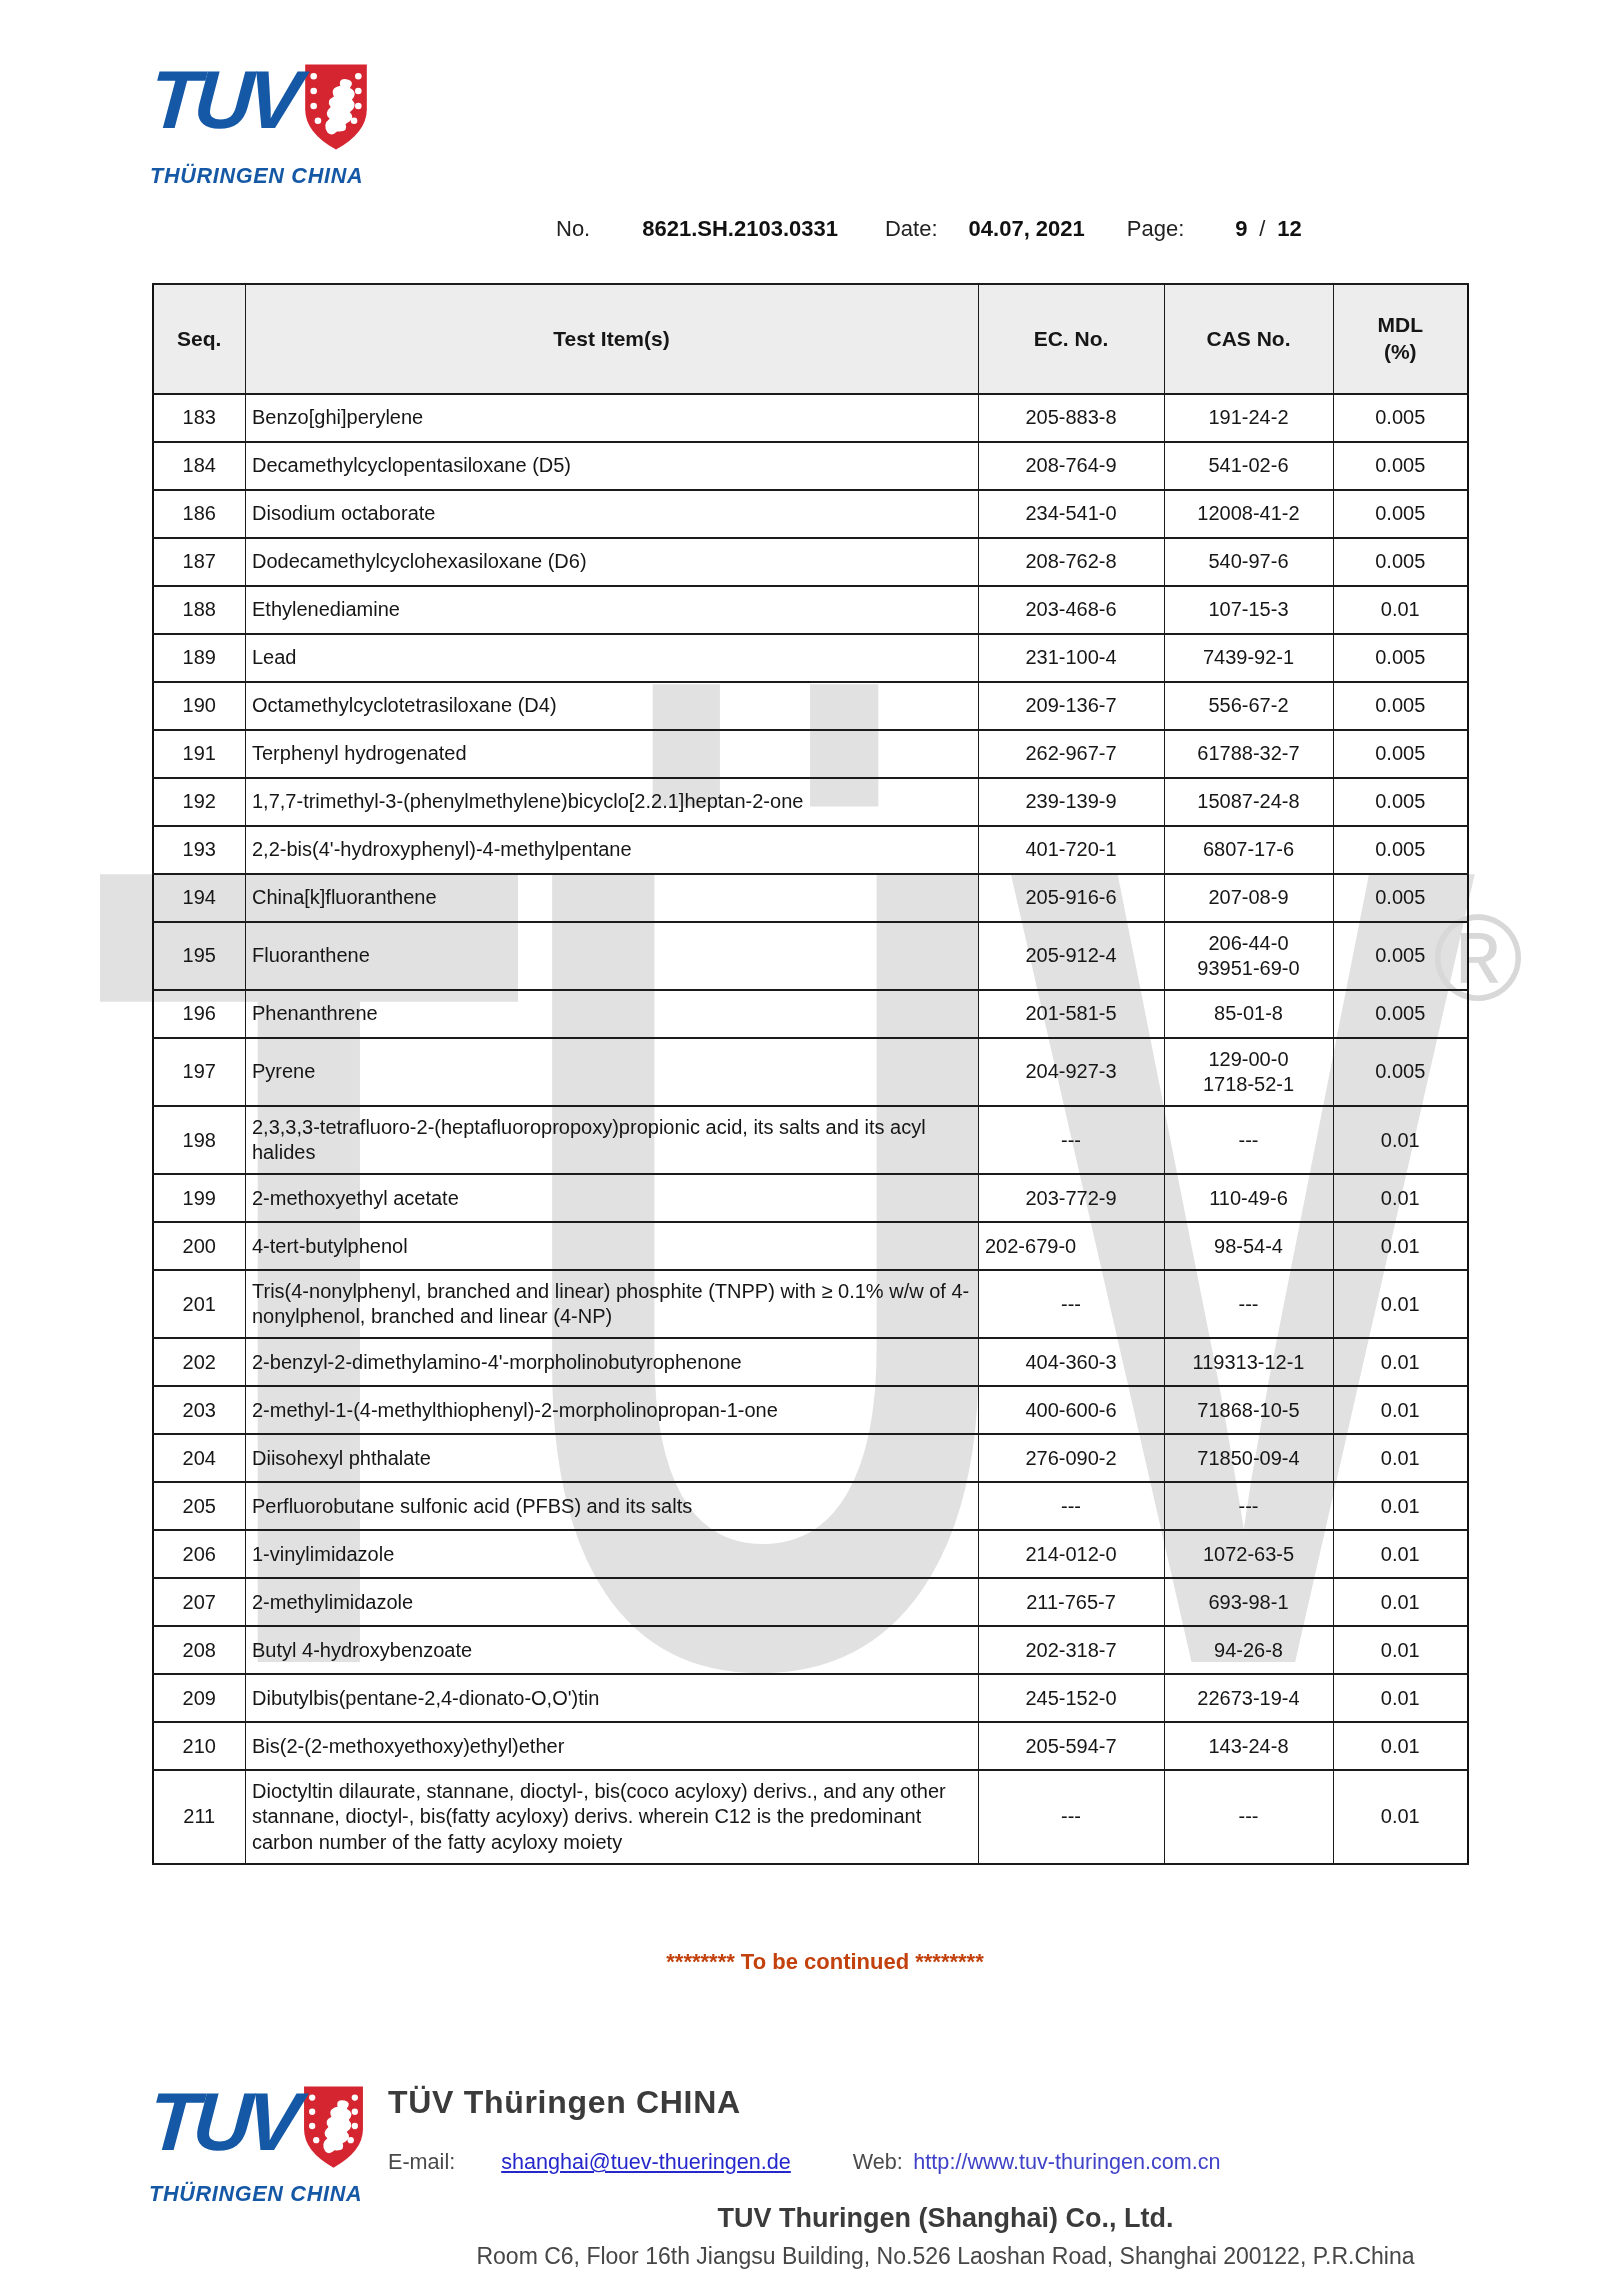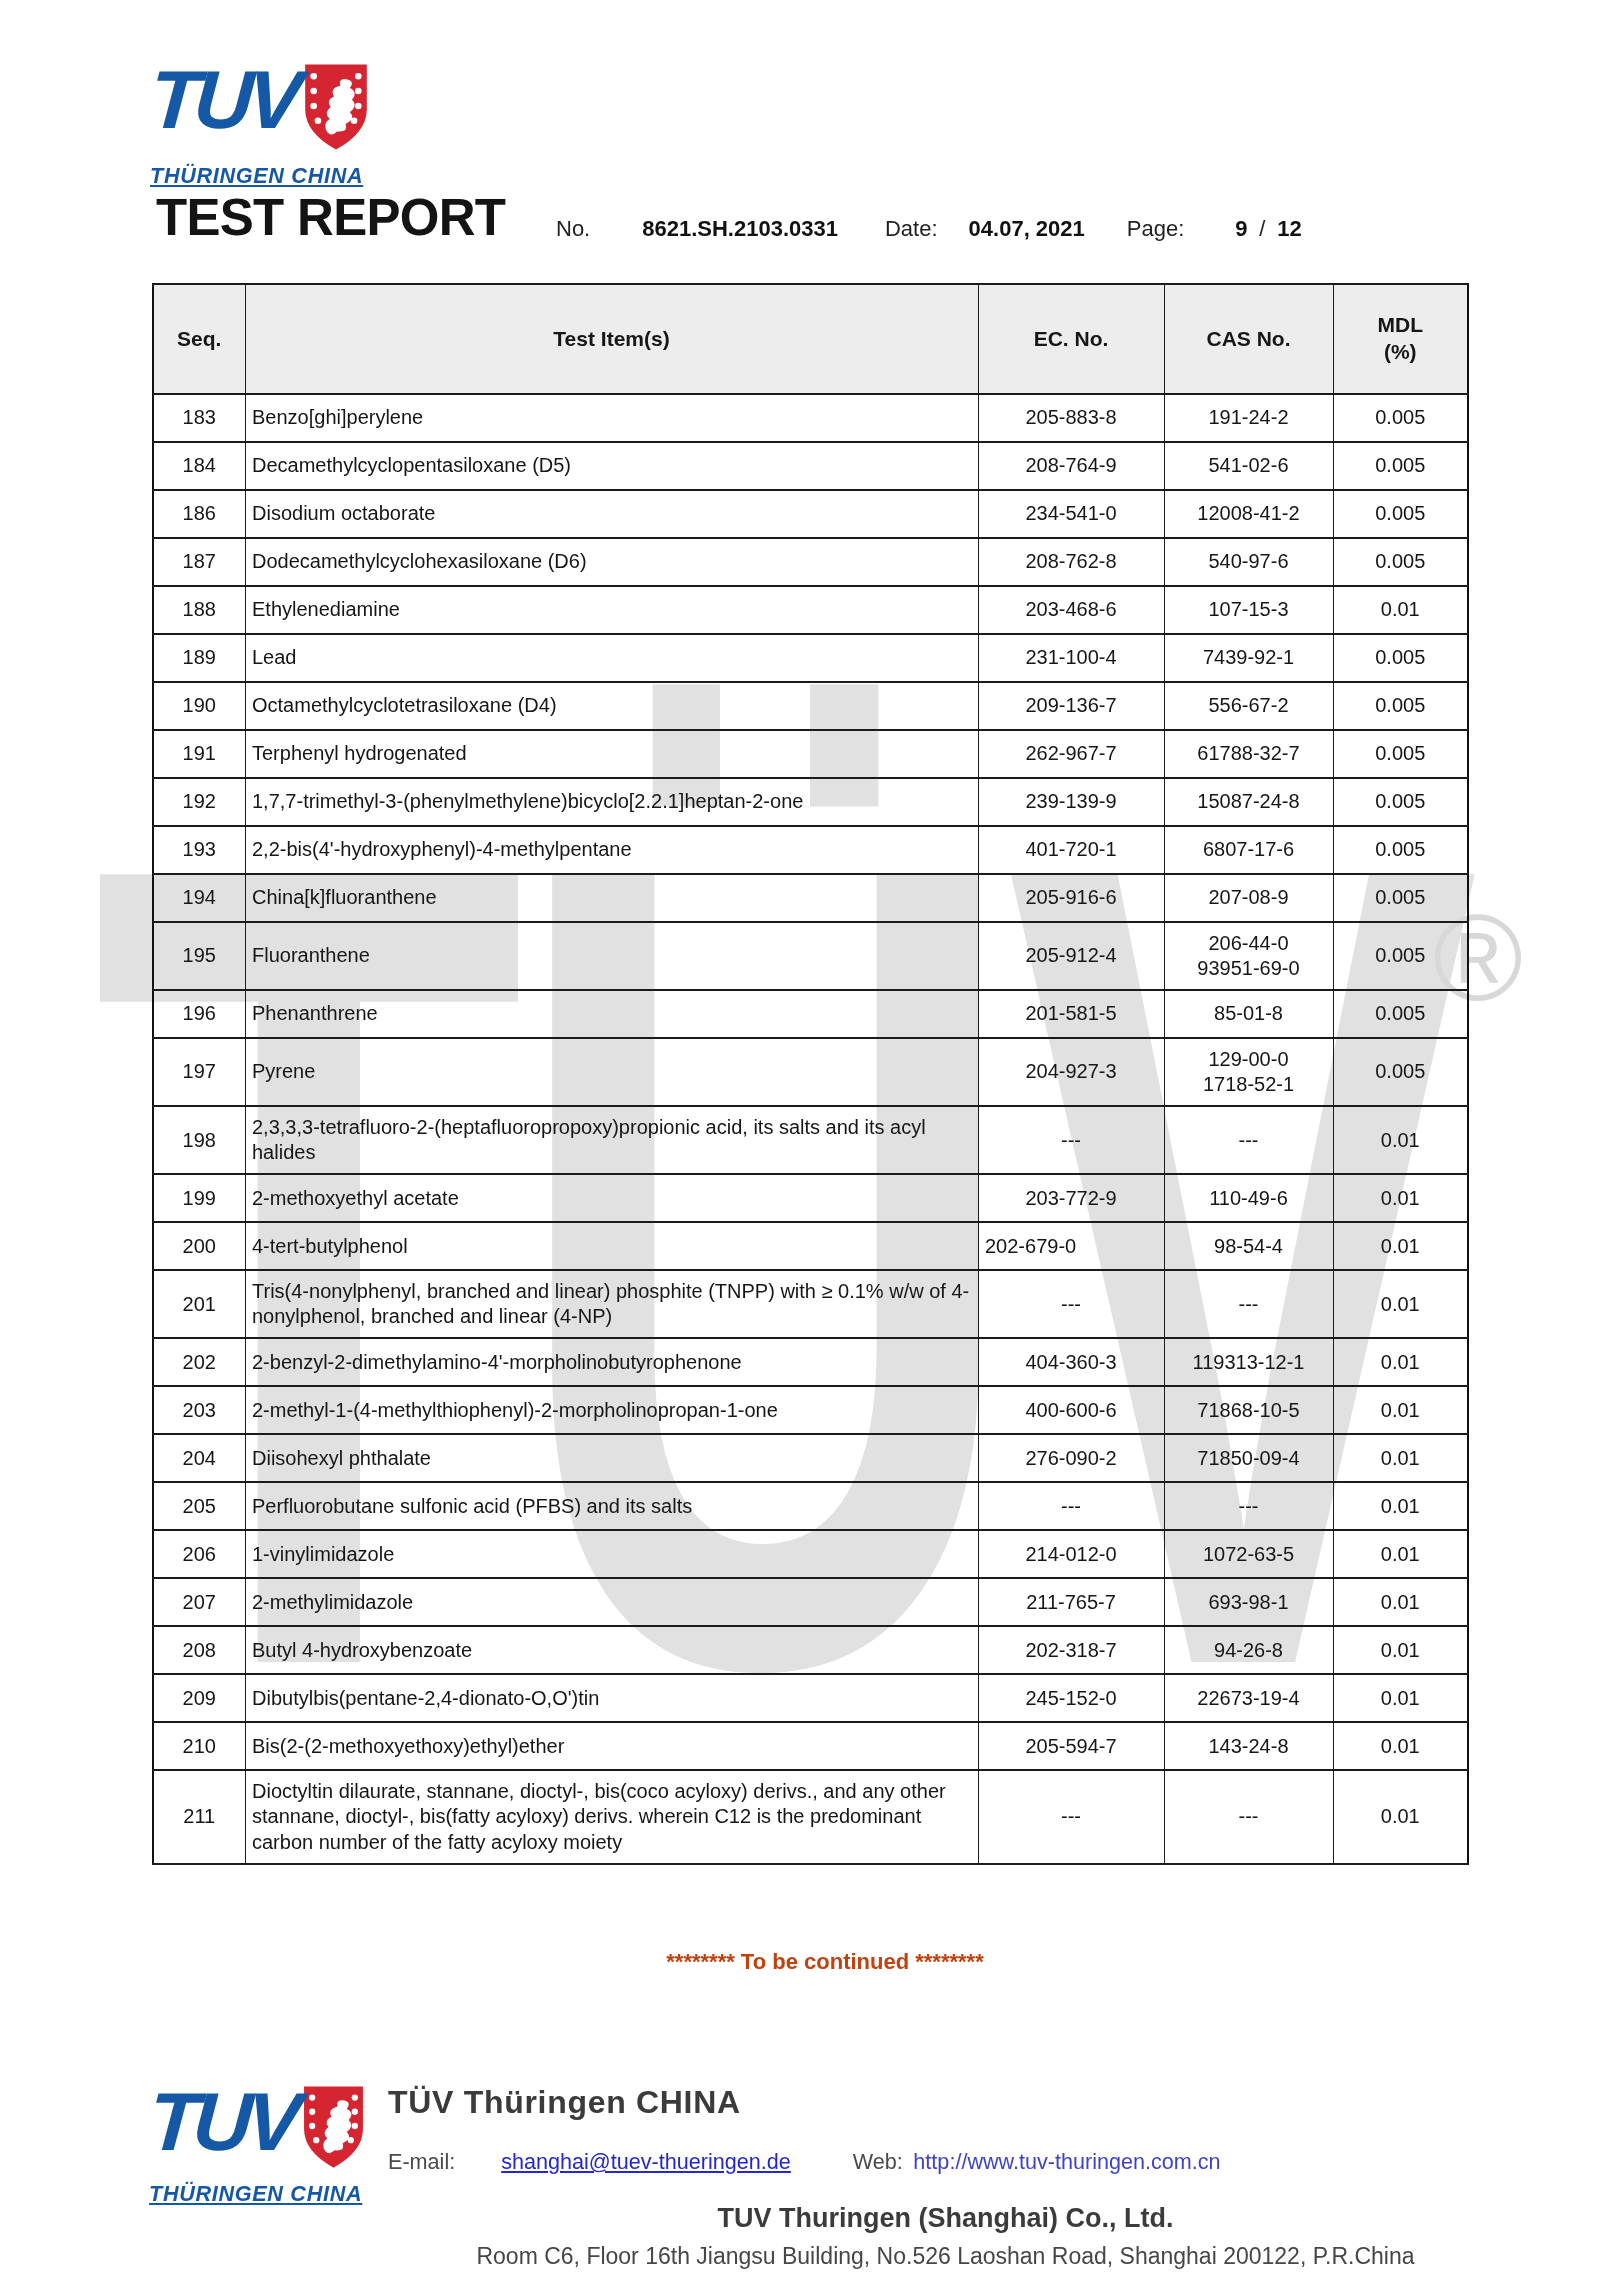--- a/index.html
+++ b/index.html
@@ -20,21 +20,21 @@
   
   .logo { display:inline-block; }
   .logo-row { display:flex; align-items:flex-start; }
   .logo-tuv {
     font-size:82px; line-height:0.92; font-weight:bold; font-style:italic;
     color:#1558a6; letter-spacing:-5.9px; transform:skewX(-4deg); display:inline-block;
   }
   .logo-shield { margin-left:5.2px; display:inline-block; }
   .logo-sub {
     margin-top:9.2px; font-size:21.6px; font-weight:bold; font-style:italic;
-    color:#1558a6; letter-spacing:0.7px; white-space:nowrap;text-decoration:underline;
+    color:#1558a6; letter-spacing:0.7px; white-space:nowrap;
   }
 
   .top-logo { position:absolute; left:150px; top:62px; z-index:2; }
 
   
   .report-title { position:absolute; left:156px; top:188px; z-index:2; margin:0;
     font-size:51px; font-weight:bold; letter-spacing:-0.7px; color:#141414; }
   .meta { position:absolute; left:556px; top:216px; z-index:2; display:flex;
     align-items:baseline; font-size:22px; color:#222; white-space:nowrap; }
   .meta .lbl { font-weight:normal; }
@@ -113,21 +113,20 @@
               <circle cx="53" cy="41" r="3.1"></circle>
               <circle cx="49" cy="55" r="3.1"></circle>
             <path d="M24 66 Q19 58 26 53 Q20 48 27 42 Q22 36 30 32 Q26 24 36 22 Q34 14 43 16 Q50 18 45 24 Q53 28 47 35 Q53 41 45 47 Q51 53 41 58 Q44 66 33 65 Q28 70 24 66 Z"></path>
           </g>
         </svg>
       </span>
     </div>
     <div class="logo-sub">THÜRINGEN CHINA</div>
   </div>
 
-  <h1 class="report-title">TEST REPORT</h1>
   <div class="meta">
     <span class="lbl">No.</span>
     <span class="val m-no-val">8621.SH.2103.0331</span>
     <span class="lbl m-date-lbl">Date:</span>
     <span class="val m-date-val">04.07, 2021</span>
     <span class="lbl m-page-lbl">Page:</span>
     <span class="val m-page-cur">9</span>
     <span class="m-page-sep">/</span>
     <span class="val m-page-tot">12</span>
   </div>

